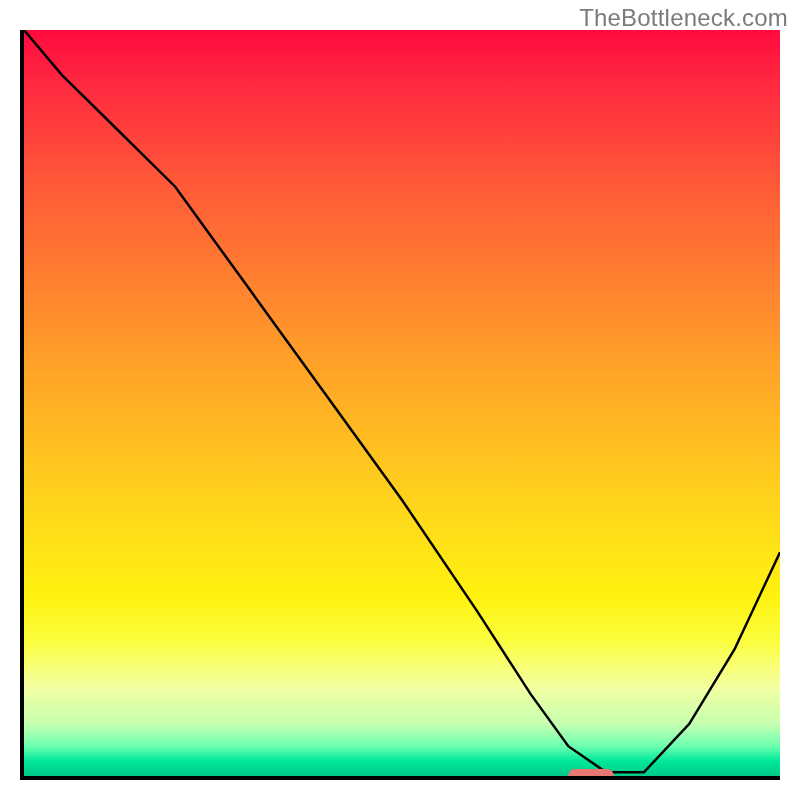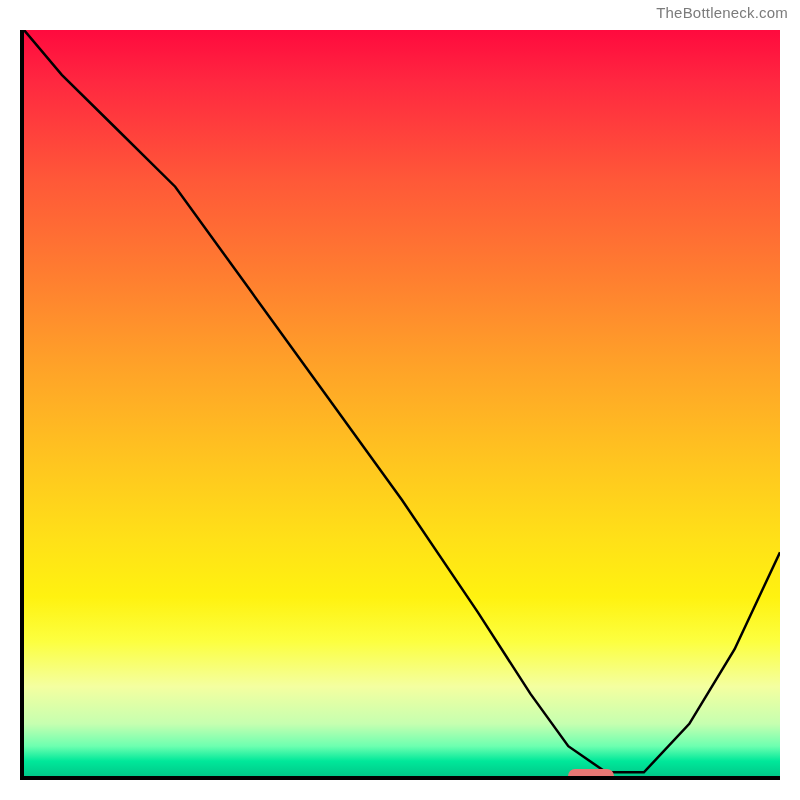--- a/index.html
+++ b/index.html
@@ -14,21 +14,21 @@
   .outer {
     position: relative;
     width: 800px;
     height: 800px;
   }
   .watermark {
     position: absolute;
     top: 4px;
     right: 12px;
     color: #7b7b7b;
-    font-size: 15px;
+    font-size: 24px;
     font-weight: 500;
     letter-spacing: 0.2px;
   }
   .plot-area {
     position: absolute;
     left: 20px;
     top: 30px;
     width: 760px;
     height: 750px;
     border-left: 4px solid #000;

